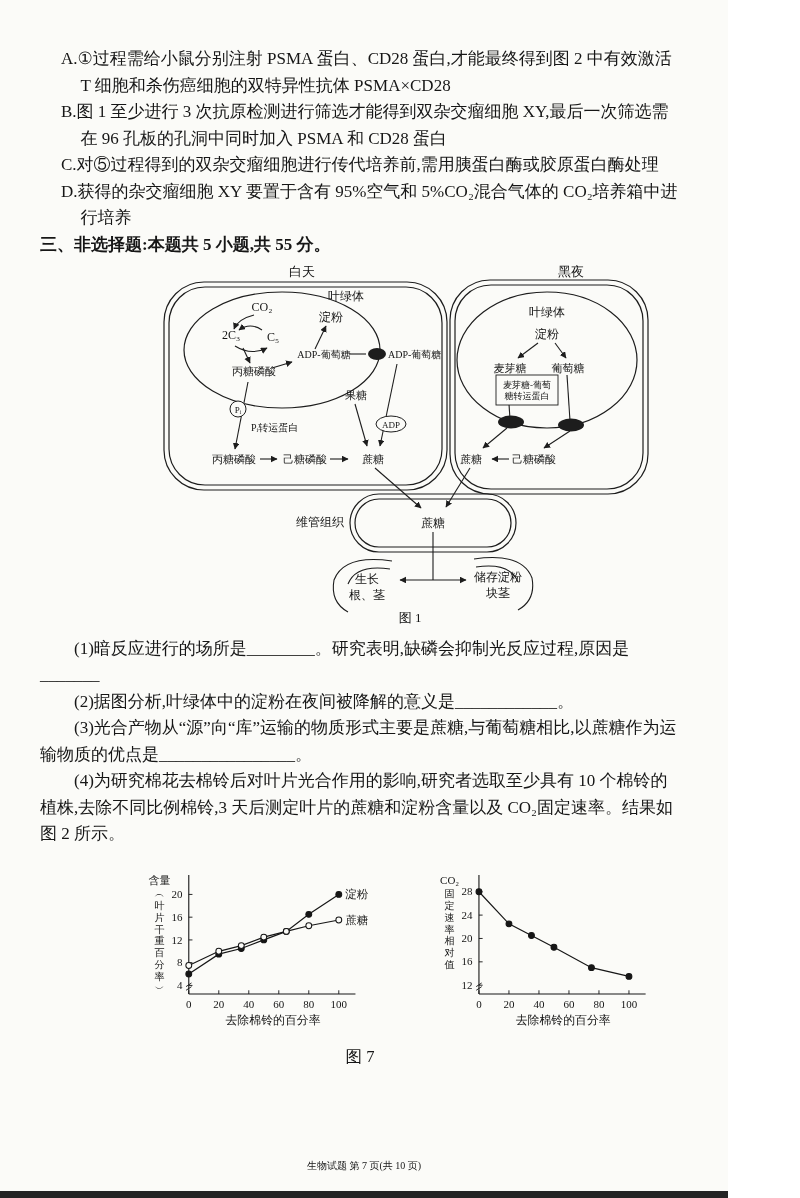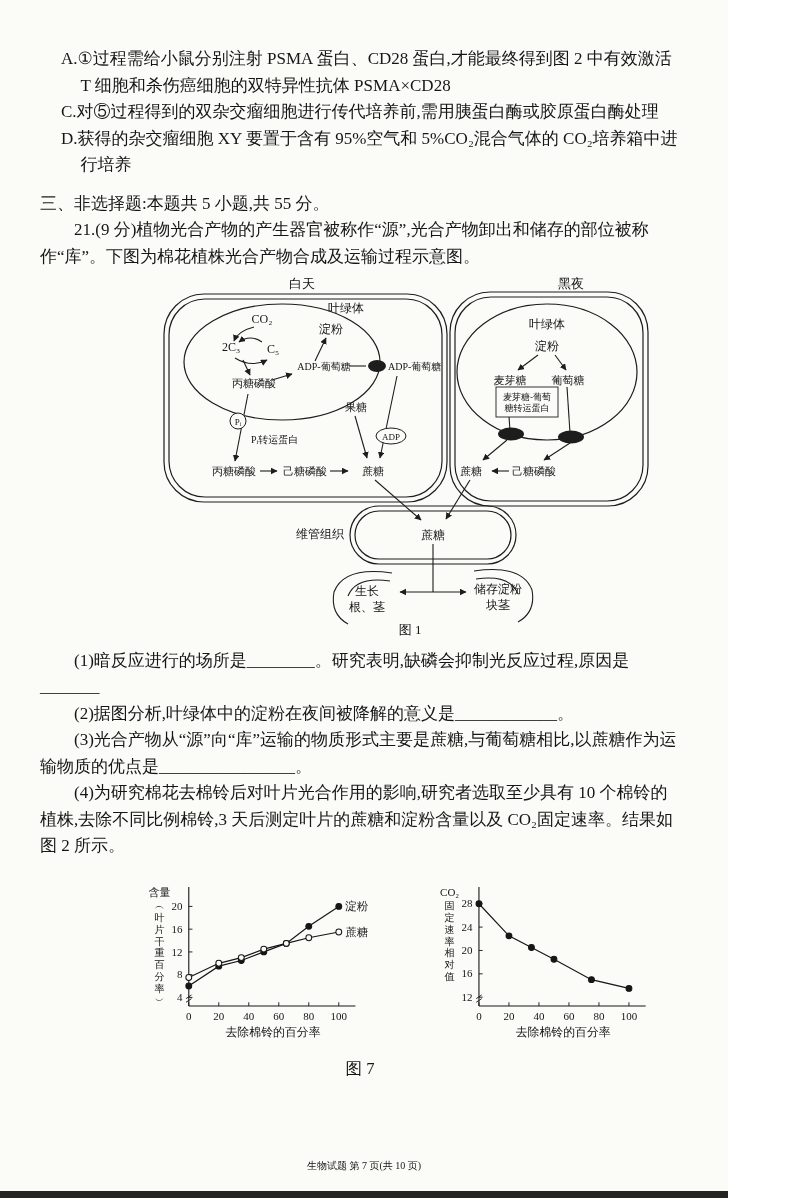--- a/index.html
+++ b/index.html
@@ -2,42 +2,42 @@
 <html><head>
 <meta charset="utf-8">
 <style>
   *{box-sizing:border-box}
   html,body{margin:0;padding:0}
   .page{position:relative;width:728px;height:1198px;background:#fbfbf8;color:#161616;
         font-family:"Liberation Serif",serif;font-size:17px;line-height:1.56;
         padding:46px 48px 0 40px;overflow:hidden}
   p{margin:0}
   .opt{margin-left:21px;padding-left:1.15em;text-indent:-1.15em}
-  .heading{font-weight:normal;margin-top:12px}
+  .heading{font-weight:bold;margin-top:0}
   .indent{text-indent:2em}
   .diagram-wrap{margin:4px 0 0 94px}
   .charts{display:flex;gap:26px;margin:8px 0 0 92px}
   .fig2{text-align:center;margin-top:0;font-size:16.5px}
   .footer{position:absolute;left:0;right:0;bottom:24px;text-align:center;font-size:10px}
   .scan-edge{position:absolute;left:0;right:0;bottom:0;height:7px;background:#242424}
   svg text{fill:#141414;font-family:"Liberation Serif",serif}
   svg .ln{stroke:#1d1d1d;stroke-width:1.1;fill:none}
   svg .shape{stroke:#1d1d1d;stroke-width:1.2;fill:none}
 </style>
 </head>
 <body>
 
 <div class="page">
 
   <p class="opt">A.①过程需给小鼠分别注射 PSMA 蛋白、CD28 蛋白,才能最终得到图 2 中有效激活 T 细胞和杀伤癌细胞的双特异性抗体 PSMA×CD28</p>
+  <p class="opt">B.图 1 至少进行 3 次抗原检测进行筛选才能得到双杂交瘤细胞 XY,最后一次筛选需在 96 孔板的孔洞中同时加入 PSMA 和 CD28 蛋白</p>
   <p class="opt">C.对⑤过程得到的双杂交瘤细胞进行传代培养前,需用胰蛋白酶或胶原蛋白酶处理</p>
   <p class="opt">D.获得的杂交瘤细胞 XY 要置于含有 95%空气和 5%CO₂混合气体的 CO₂培养箱中进行培养</p>
 
   <p class="heading">三、非选择题:本题共 5 小题,共 55 分。</p>
-  <p class="indent">21.(9 分)植物光合产物的产生器官被称作“源”,光合产物卸出和储存的部位被称作“库”。下图为棉花植株光合产物合成及运输过程示意图。</p>
 
   <div class="diagram-wrap">
     <svg width="540" height="365" viewBox="0 0 540 365">
       <defs>
         <marker id="arr" markerWidth="8" markerHeight="8" refX="5.5" refY="3" orient="auto">
           <path d="M0,0 L6,3 L0,6 z" fill="#1d1d1d"></path>
         </marker>
       </defs>
 
       <g>

